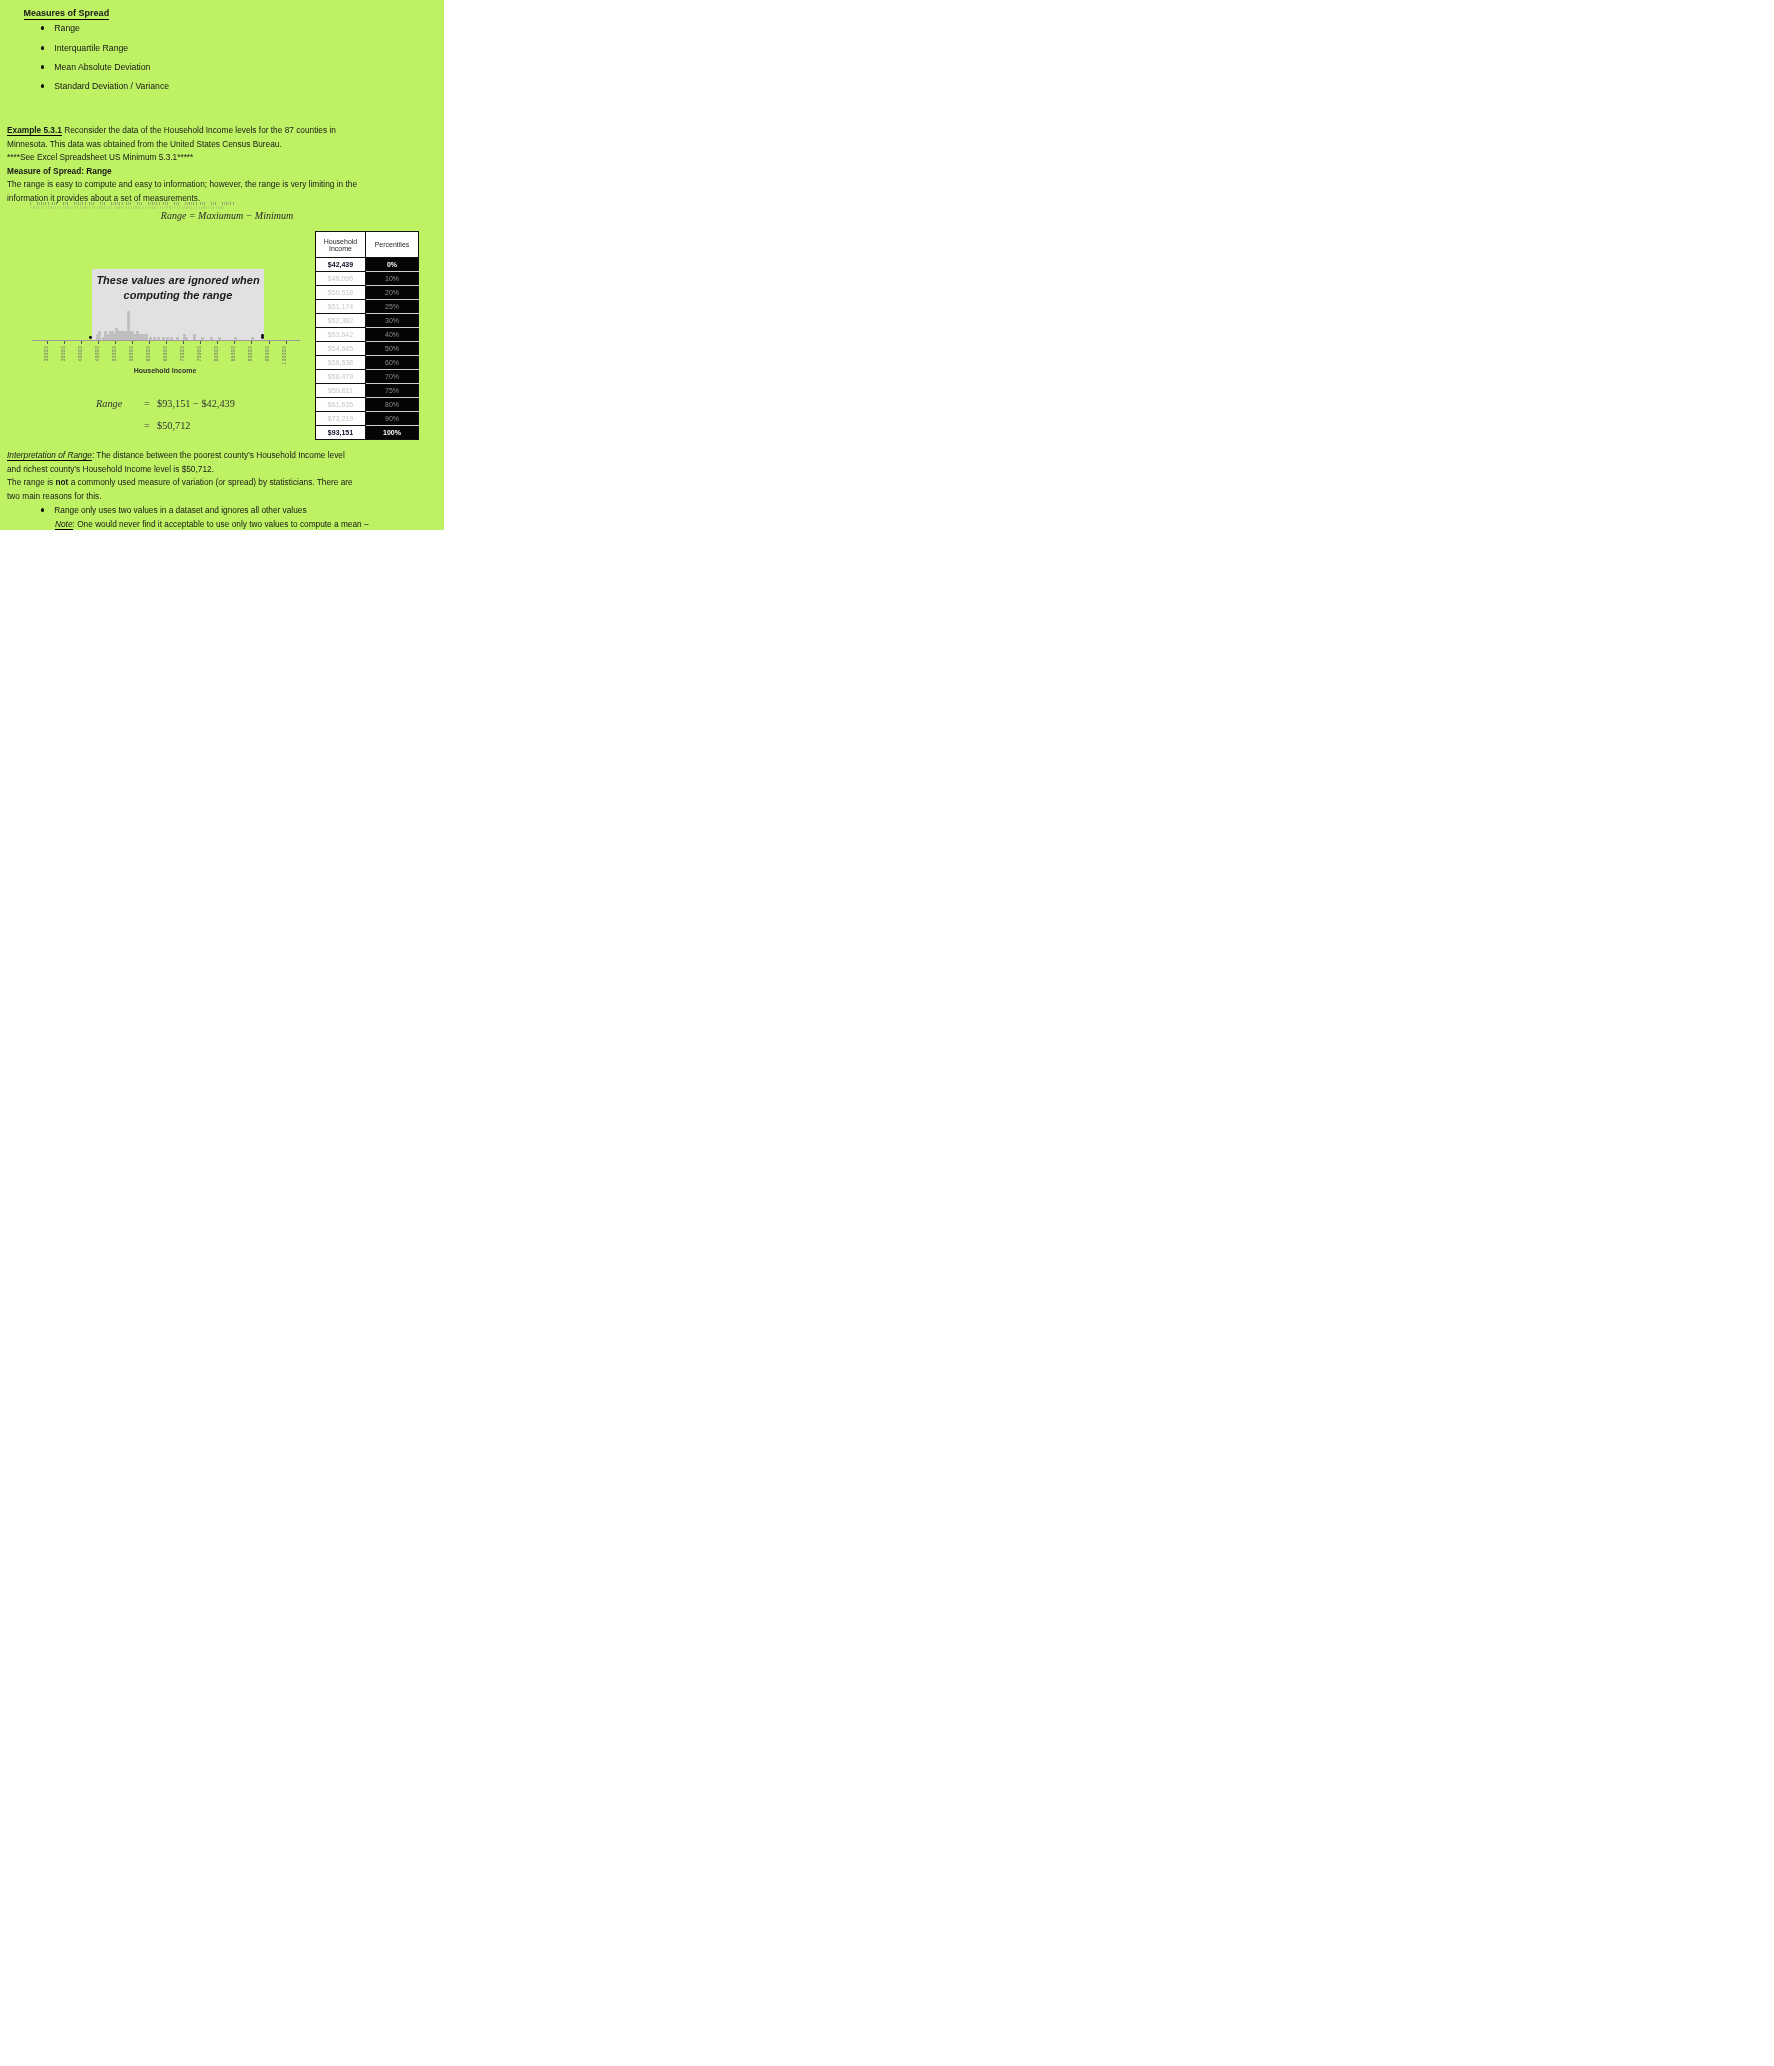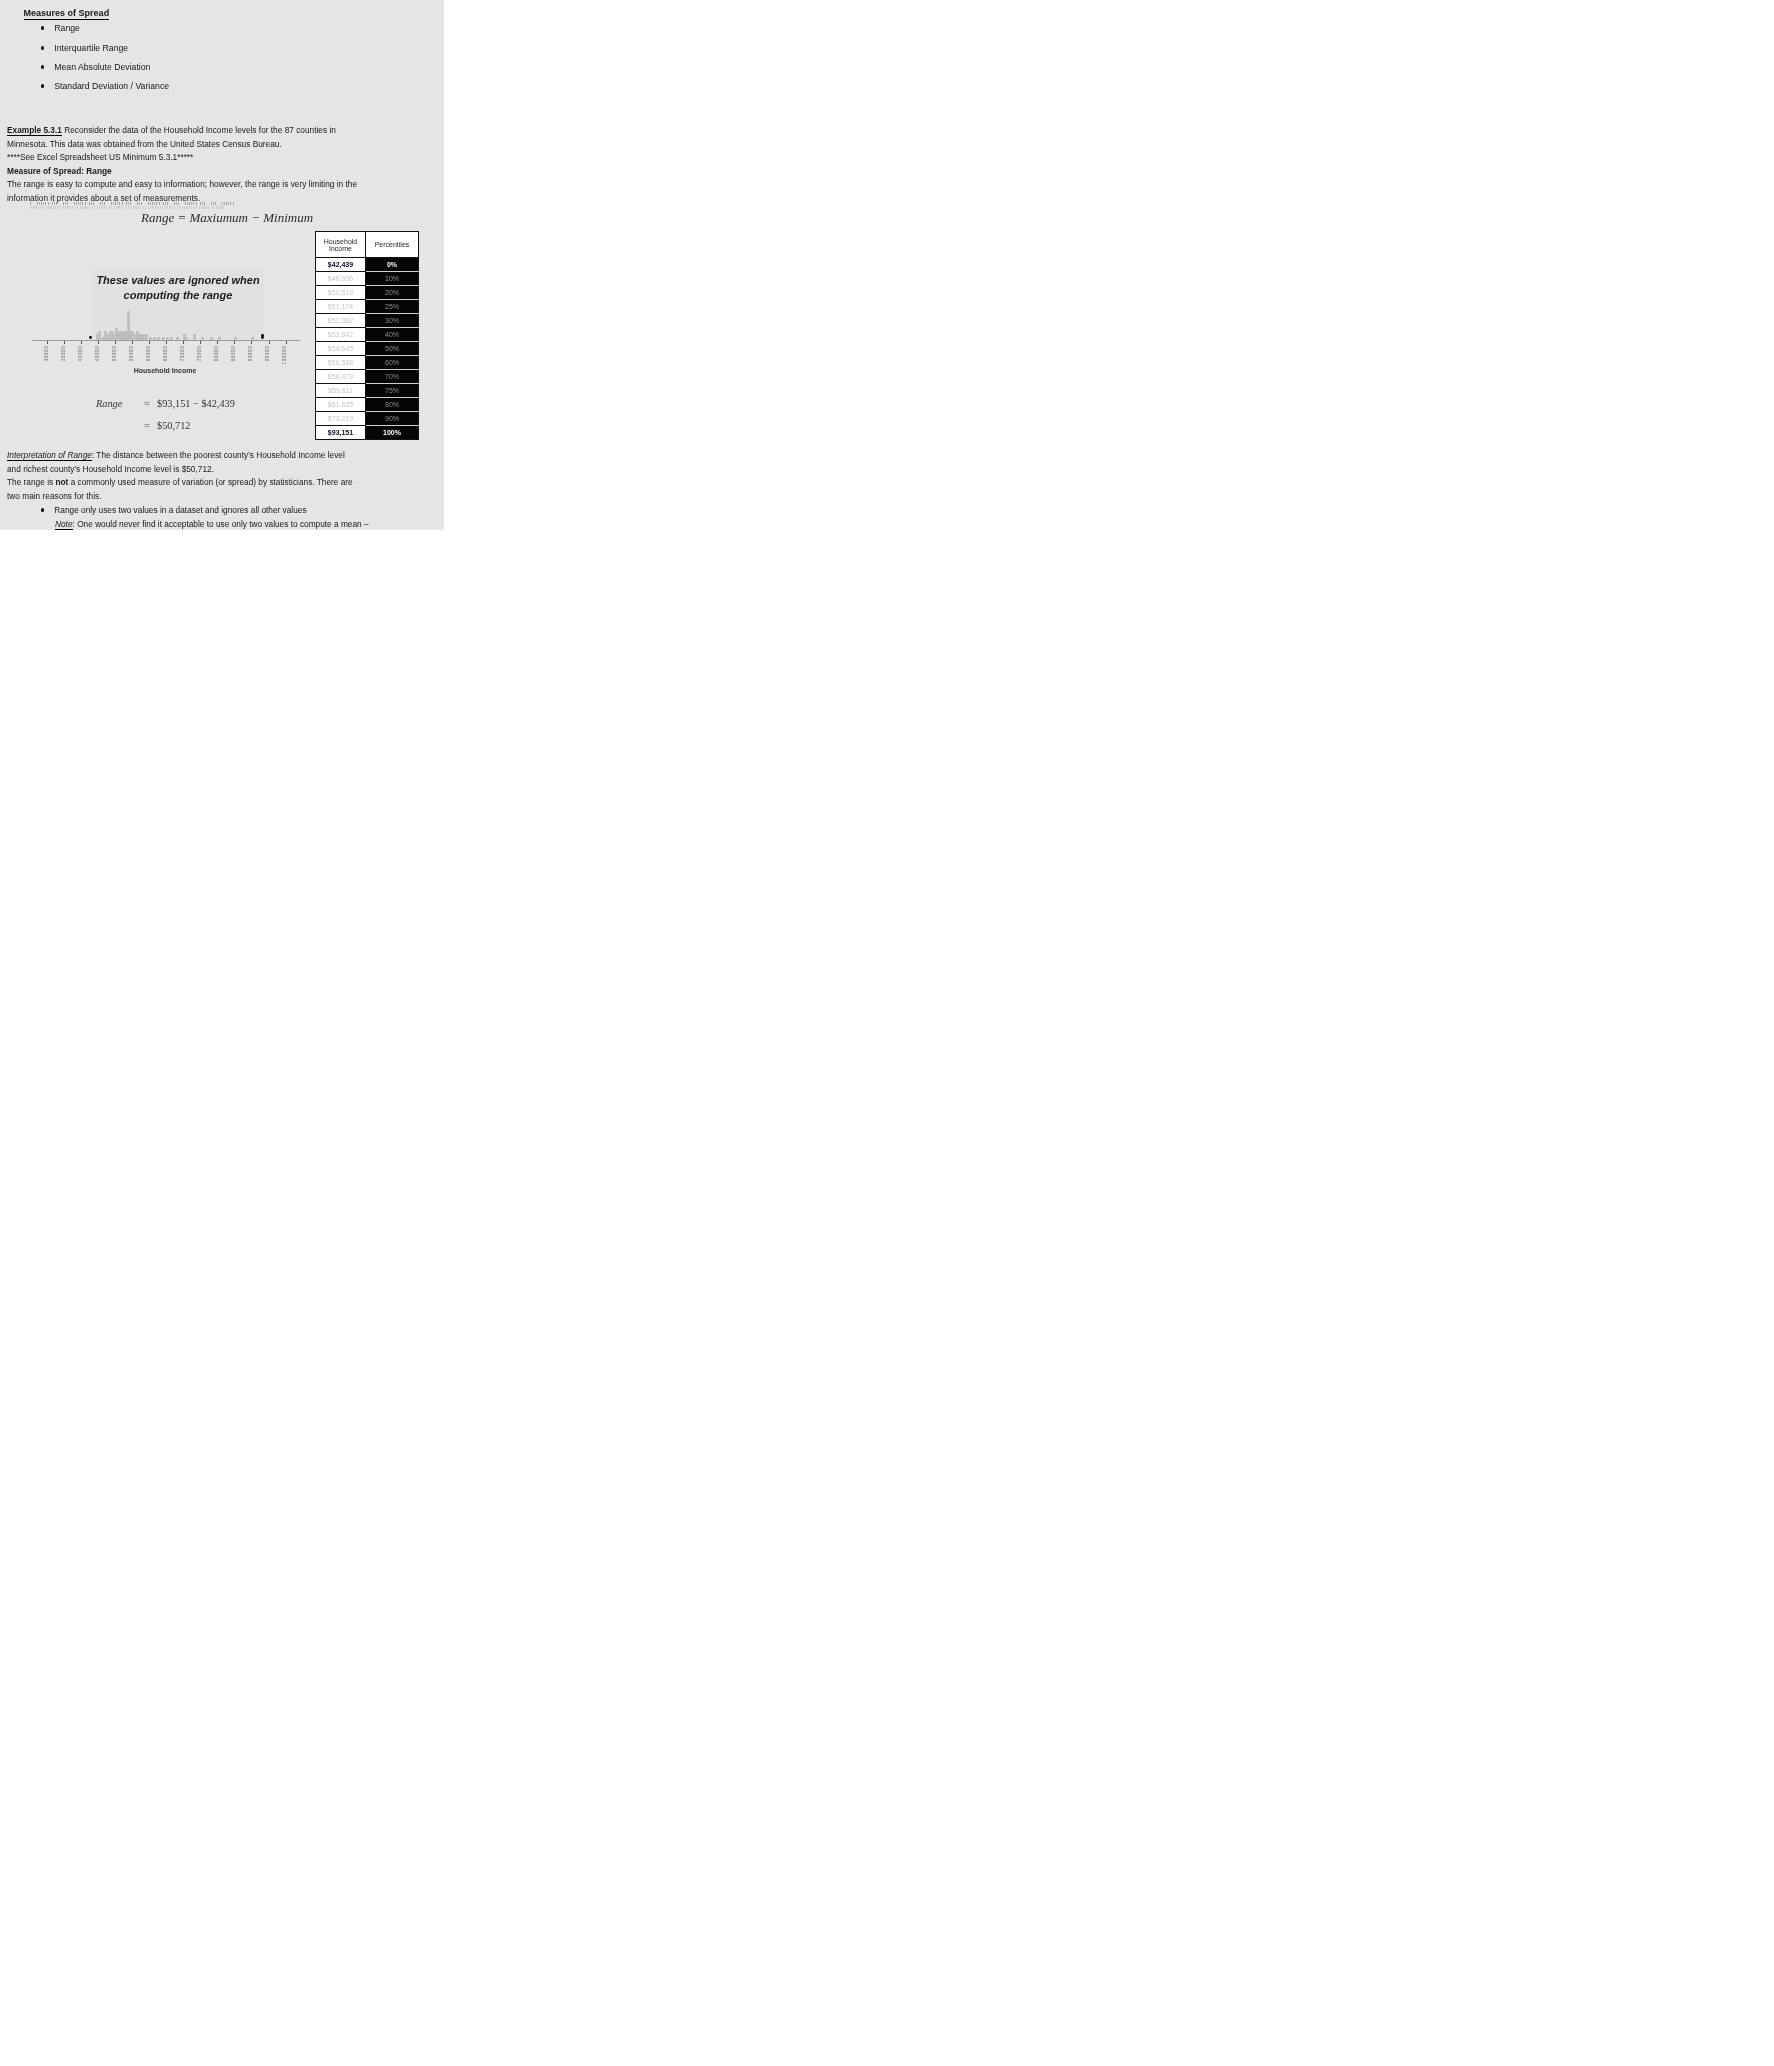--- a/index.html
+++ b/index.html
@@ -1,16 +1,16 @@
 <!DOCTYPE html>
 <html style="font-size:6.6px"><head>
 <meta charset="utf-8">
 <style>
   html,body{margin:0;padding:0;background:#fff;}
-  .page{position:relative;width:444px;height:530px;background:#e5e5e5;overflow:hidden;
+  .page{position:relative;width:444px;height:530px;background:#bef264;overflow:hidden;
         font-family:"Liberation Sans",sans-serif;color:#161616;}
 
   
   .heading{position:absolute;left:23.6px;top:8.3px;font-size:9px;font-weight:bold;}
   .heading .hl{border-bottom:1.2px solid #000;padding-bottom:0.4px;}
   .bullet-row{position:absolute;left:41px;display:flex;align-items:center;font-size:8.7px;}
   .bullet-dot{width:3.3px;height:3.3px;border-radius:50%;background:#111;margin-right:10px;flex:none;}
 
   
   .para{position:absolute;left:7px;white-space:nowrap;font-size:8.3px;color:#191919;}
@@ -22,21 +22,21 @@
 
   
   .artifact{position:absolute;left:30px;top:202px;width:205px;height:3.3px;opacity:.55;
     background:repeating-linear-gradient(90deg,#6b6b6b 0 0.8px,transparent 0.8px 2.1px,#8a8a8a 2.1px 2.5px,transparent 2.5px 3.7px);
     filter:blur(0.4px);}
   .artifact2{position:absolute;left:31px;top:206px;width:194px;height:2.9px;opacity:.22;
     background:repeating-linear-gradient(90deg,#777 0 0.8px,transparent 0.8px 1.7px);filter:blur(0.6px);}
 
   
   .formula{position:absolute;left:136px;top:210px;width:182px;text-align:center;
-    font-family:"Liberation Serif",serif;font-style:italic;font-size:13px;color:#2b2b2b;}
+    font-family:"Liberation Serif",serif;font-style:italic;font-size:10px;color:#2b2b2b;}
 
   
   .plot{position:absolute;left:29px;top:260px;width:285px;height:124px;}
   .hbox{position:absolute;left:63px;top:9px;width:172px;height:71px;background:#e1e1e1;}
   .ann{position:absolute;left:0;width:100%;text-align:center;font-style:italic;font-weight:600;
        font-size:11px;color:#1c1c1c;}
   .ann1{top:5px;} .ann2{top:20px;}
   .axisline{position:absolute;left:2.5px;top:80px;width:268px;height:1.2px;background:#9b9b9b;}
   .tick{position:absolute;top:81px;width:0.8px;height:3.3px;background:#555;}
   .tlabel{position:absolute;top:86px;writing-mode:vertical-rl;transform:rotate(180deg);

